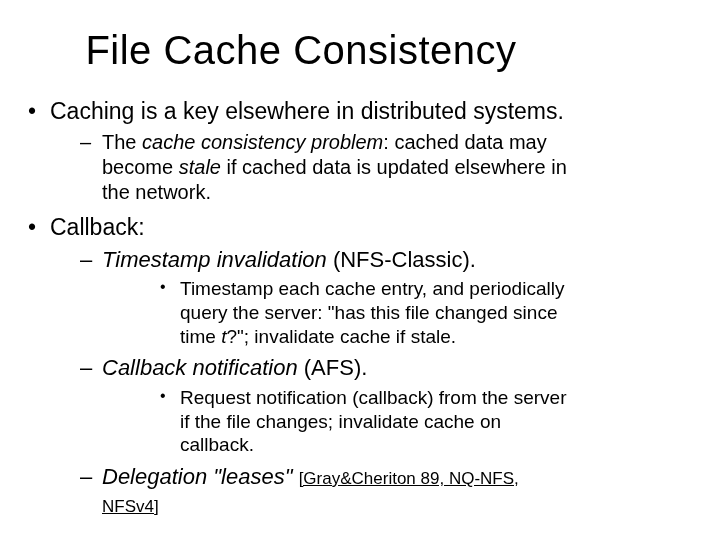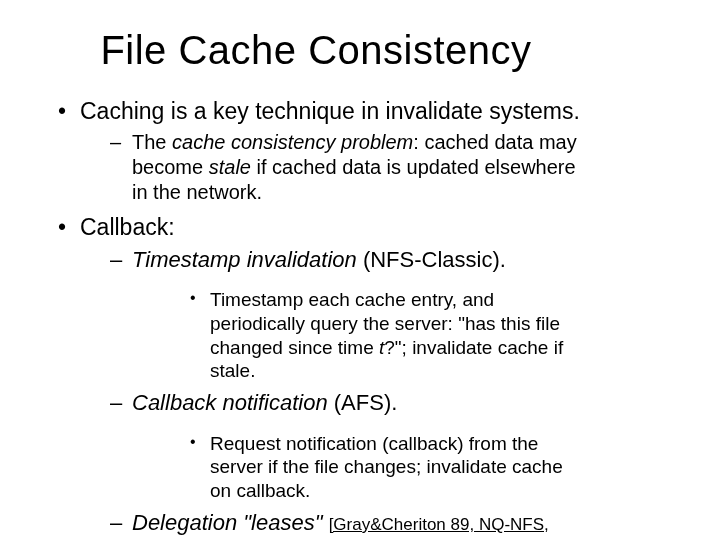--- a/index.html
+++ b/index.html
@@ -8,21 +8,21 @@
     width: 720px;
     height: 540px;
     background: #fff;
     font-family: "Comic Sans MS", "Comic Sans", cursive, sans-serif;
     color: #000;
   }
   .slide {
     box-sizing: border-box;
     width: 620px;
     height: 540px;
-    padding: 20px 40px 20px 52px;
+    padding: 20px 40px 20px 22px;
   }
   .title {
     text-align: center;
     font-size: 40px;
     margin: 8px 0 24px 0;
     font-weight: normal;
     letter-spacing: 0.5px;
   }
   ul.l1 {
     list-style: none;
@@ -60,21 +60,21 @@
     position: absolute;
     left: 30px;
     top: 0;
   }
   ul.l2.big > li {
     font-size: 22px;
   }
   ul.l3 {
     list-style: none;
     padding-left: 0;
-    margin: 15px 0 6px 0;
+    margin: 4px 0 6px 0;
   }
   ul.l3 > li {
     position: relative;
     padding-left: 78px;
     font-size: 19px;
     margin-bottom: 4px;
     line-height: 1.25;
   }
   ul.l3 > li::before {
     content: "•";
@@ -87,21 +87,21 @@
   .small-ref { font-size: 17px; text-decoration: underline; }
 </style>
 </head>
 <body>
 
 <div class="slide">
   <div class="title">File Cache Consistency</div>
 
   <ul class="l1">
     <li>
-      <span>Caching is a key technique in invalidate systems.</span>
+      <span>Caching is a key elsewhere in distributed systems.</span>
       <ul class="l2">
         <li>
           <span>The </span><span class="it">cache consistency problem</span><span>: cached data may become </span><span class="it">stale</span><span> if cached data is updated elsewhere in the network.</span>
         </li>
       </ul>
     </li>
 
     <li>
       <span>Callback:</span>
       <ul class="l2 big">

